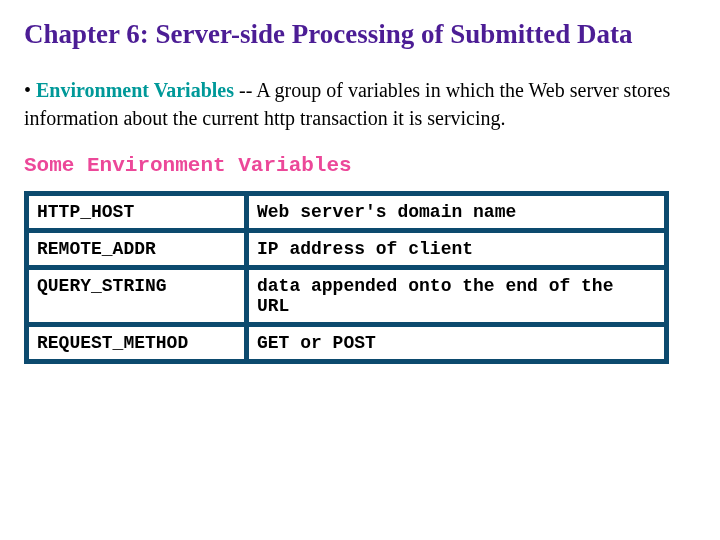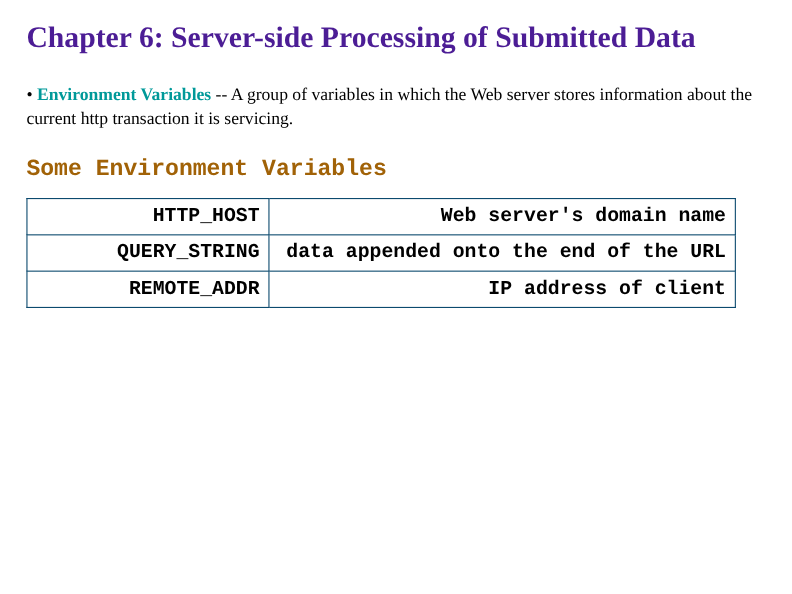--- a/index.html
+++ b/index.html
@@ -11,45 +11,44 @@
       padding: 18px 24px;
     }
     .heading {
       color: #4c1d95;
       font-weight: bold;
       font-size: 27px;
       line-height: 1.25;
       margin-bottom: 24px;
     }
     .paragraph {
-      font-size: 16px;
+      font-size: 20px;
       line-height: 1.4;
       margin-bottom: 22px;
       color: #000000;
     }
     .bullet { color: #000000; }
     .term { color: #009999; font-weight: bold; }
     .subheading {
       font-family: "Courier New", Courier, monospace;
       font-weight: bold;
       font-size: 21px;
       margin-bottom: 14px;
-      color: #a16207;
+      color: #ec4899;
     }
     table {
       border-collapse: collapse;
       width: 645px;
       font-family: "Courier New", Courier, monospace;
       font-size: 18px;
     }
     td {
-      border: 1px solid #0c4a6e;
+      border: 5px solid #0c4a6e;
       padding: 6px 8px;
       vertical-align: top;
-      text-align: right;
     }
     td.col-left {
       width: 220px;
       font-weight: bold;
     }
     td.col-right {
       font-weight: bold;
     }
   </style>
 </head>
@@ -65,21 +64,25 @@
 
 <div class="subheading">Some Environment Variables</div>
 
 <table>
   <tbody>
       <tr>
     <td class="col-left">HTTP_HOST</td>
     <td class="col-right">Web server's domain name</td>
   </tr>
   <tr>
+    <td class="col-left">REMOTE_ADDR</td>
+    <td class="col-right">IP address of client</td>
+  </tr>
+  <tr>
     <td class="col-left">QUERY_STRING</td>
     <td class="col-right">data appended onto the end of the URL</td>
   </tr>
   <tr>
-    <td class="col-left">REMOTE_ADDR</td>
-    <td class="col-right">IP address of client</td>
+    <td class="col-left">REQUEST_METHOD</td>
+    <td class="col-right">GET or POST</td>
   </tr>
 </tbody>
   </table>
 
 </body></html>

